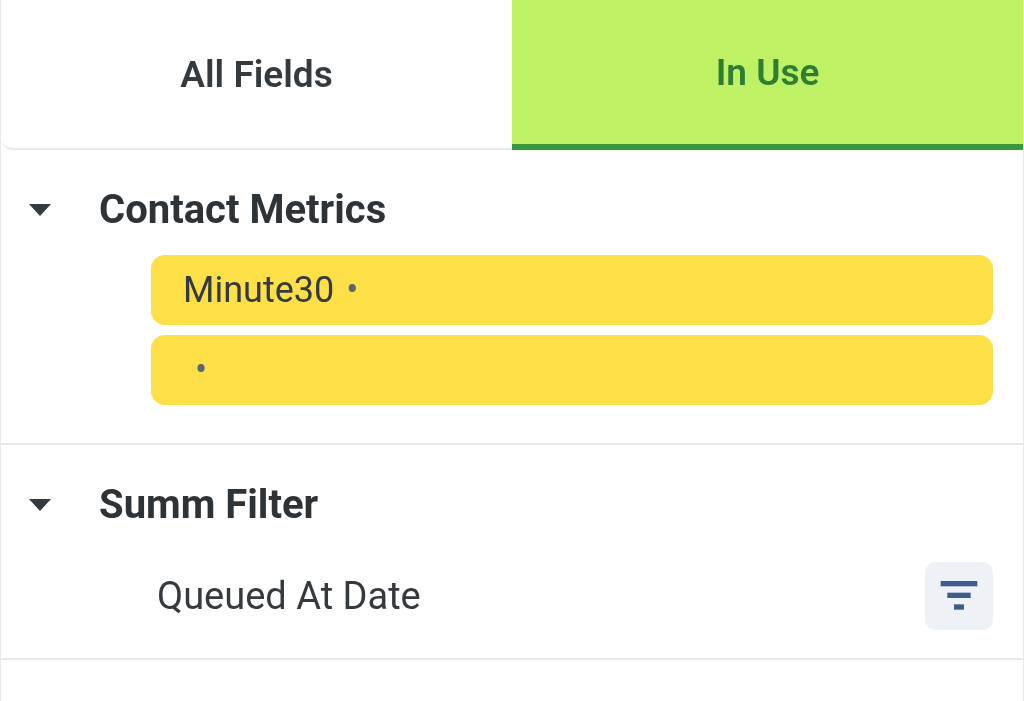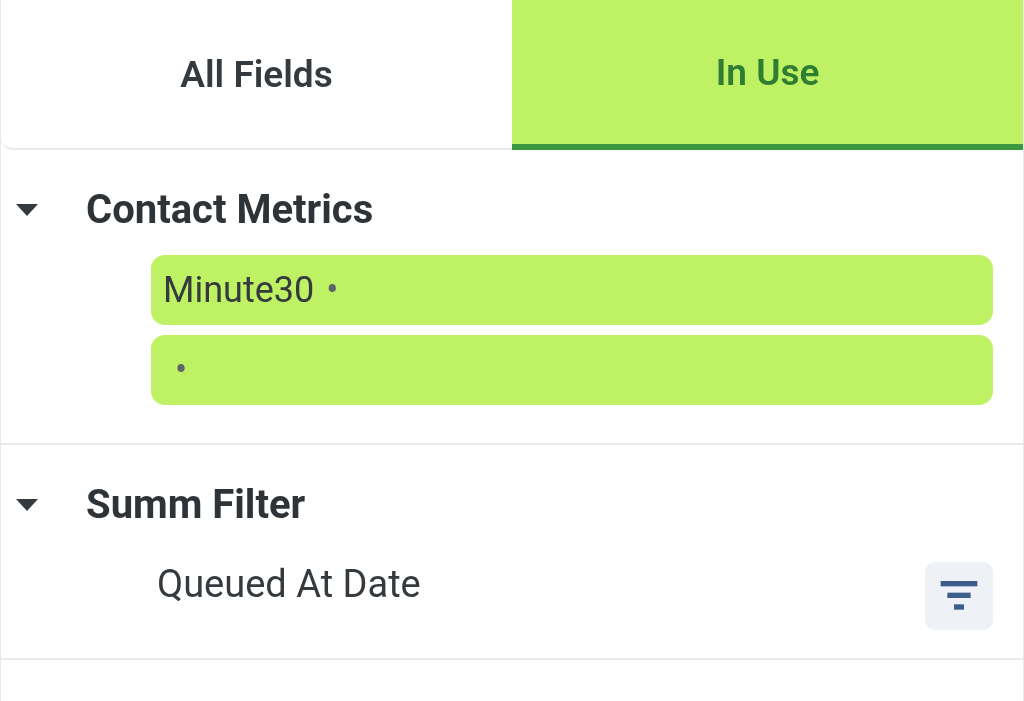--- a/index.html
+++ b/index.html
@@ -41,43 +41,43 @@
       border-bottom: 6px solid #3b9640;
       margin-bottom: -2px;
     }
     .section {
       padding: 28px 0;
       border-bottom: 2px solid #e8e9eb;
     }
     .section-header {
       display: flex;
       align-items: center;
-      padding: 8px 30px 22px 15px;
+      padding: 8px 30px 22px 28px;
     }
     .caret {
       width: 0;
       height: 0;
       border-left: 11px solid transparent;
       border-right: 11px solid transparent;
       border-top: 12px solid #353a3f;
       margin-right: 48px;
     }
     .section-title {
       font-size: 40px;
       font-weight: 700;
       color: #2e3338;
     }
     .pills {
       padding-left: 150px;
       padding-right: 30px;
     }
     .pill {
-      background: #bef264;
+      background: #fde047;
       border-radius: 14px;
-      padding: 14px 12px;
+      padding: 14px 32px;
       margin-bottom: 10px;
       font-size: 36px;
       color: #5d646b;
       white-space: nowrap;
       overflow: hidden;
       text-overflow: ellipsis;
       display: flex;
       align-items: center;
     }
     .pill-primary {
@@ -90,21 +90,21 @@
       color: #5d646b;
       margin: 0 12px;
     }
     .pill-secondary {
       color: #5d646b;
       overflow: hidden;
       text-overflow: ellipsis;
     }
     .field-row {
       display: flex;
-      align-items: flex-start;
+      align-items: center;
       justify-content: space-between;
       padding: 12px 30px 0 156px;
     }
     .field-label {
       font-size: 38px;
       color: #353a3f;
     }
     .filter-icon-box {
       width: 68px;
       height: 68px;

